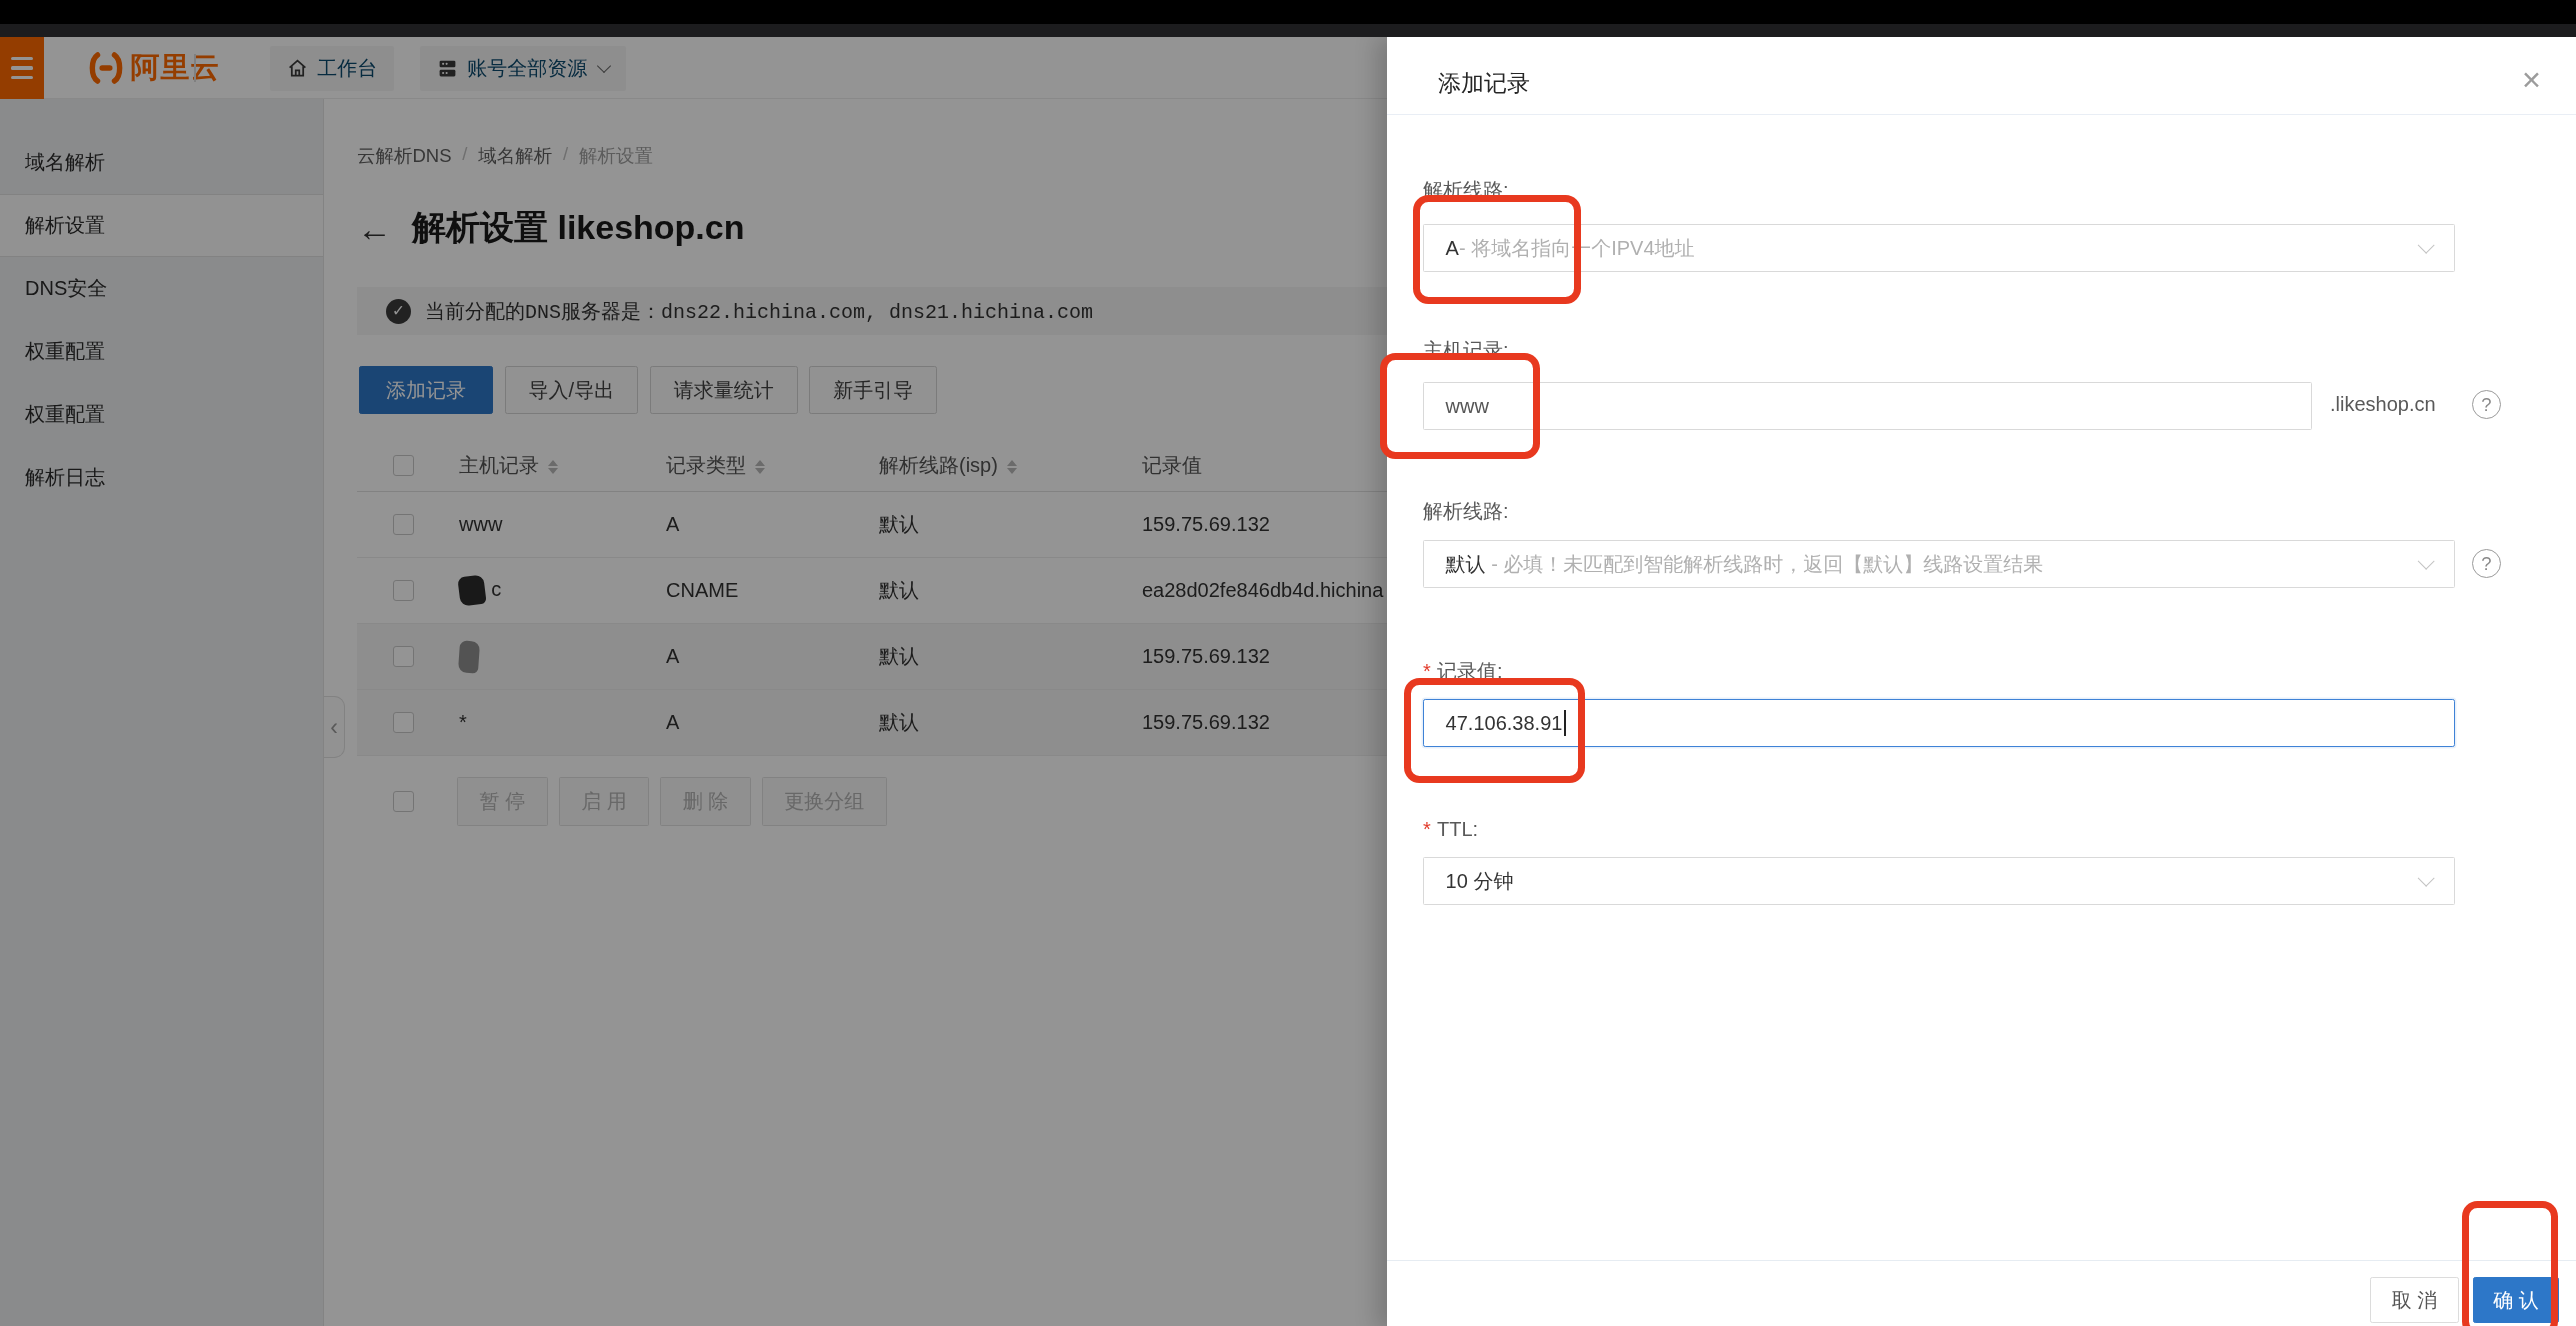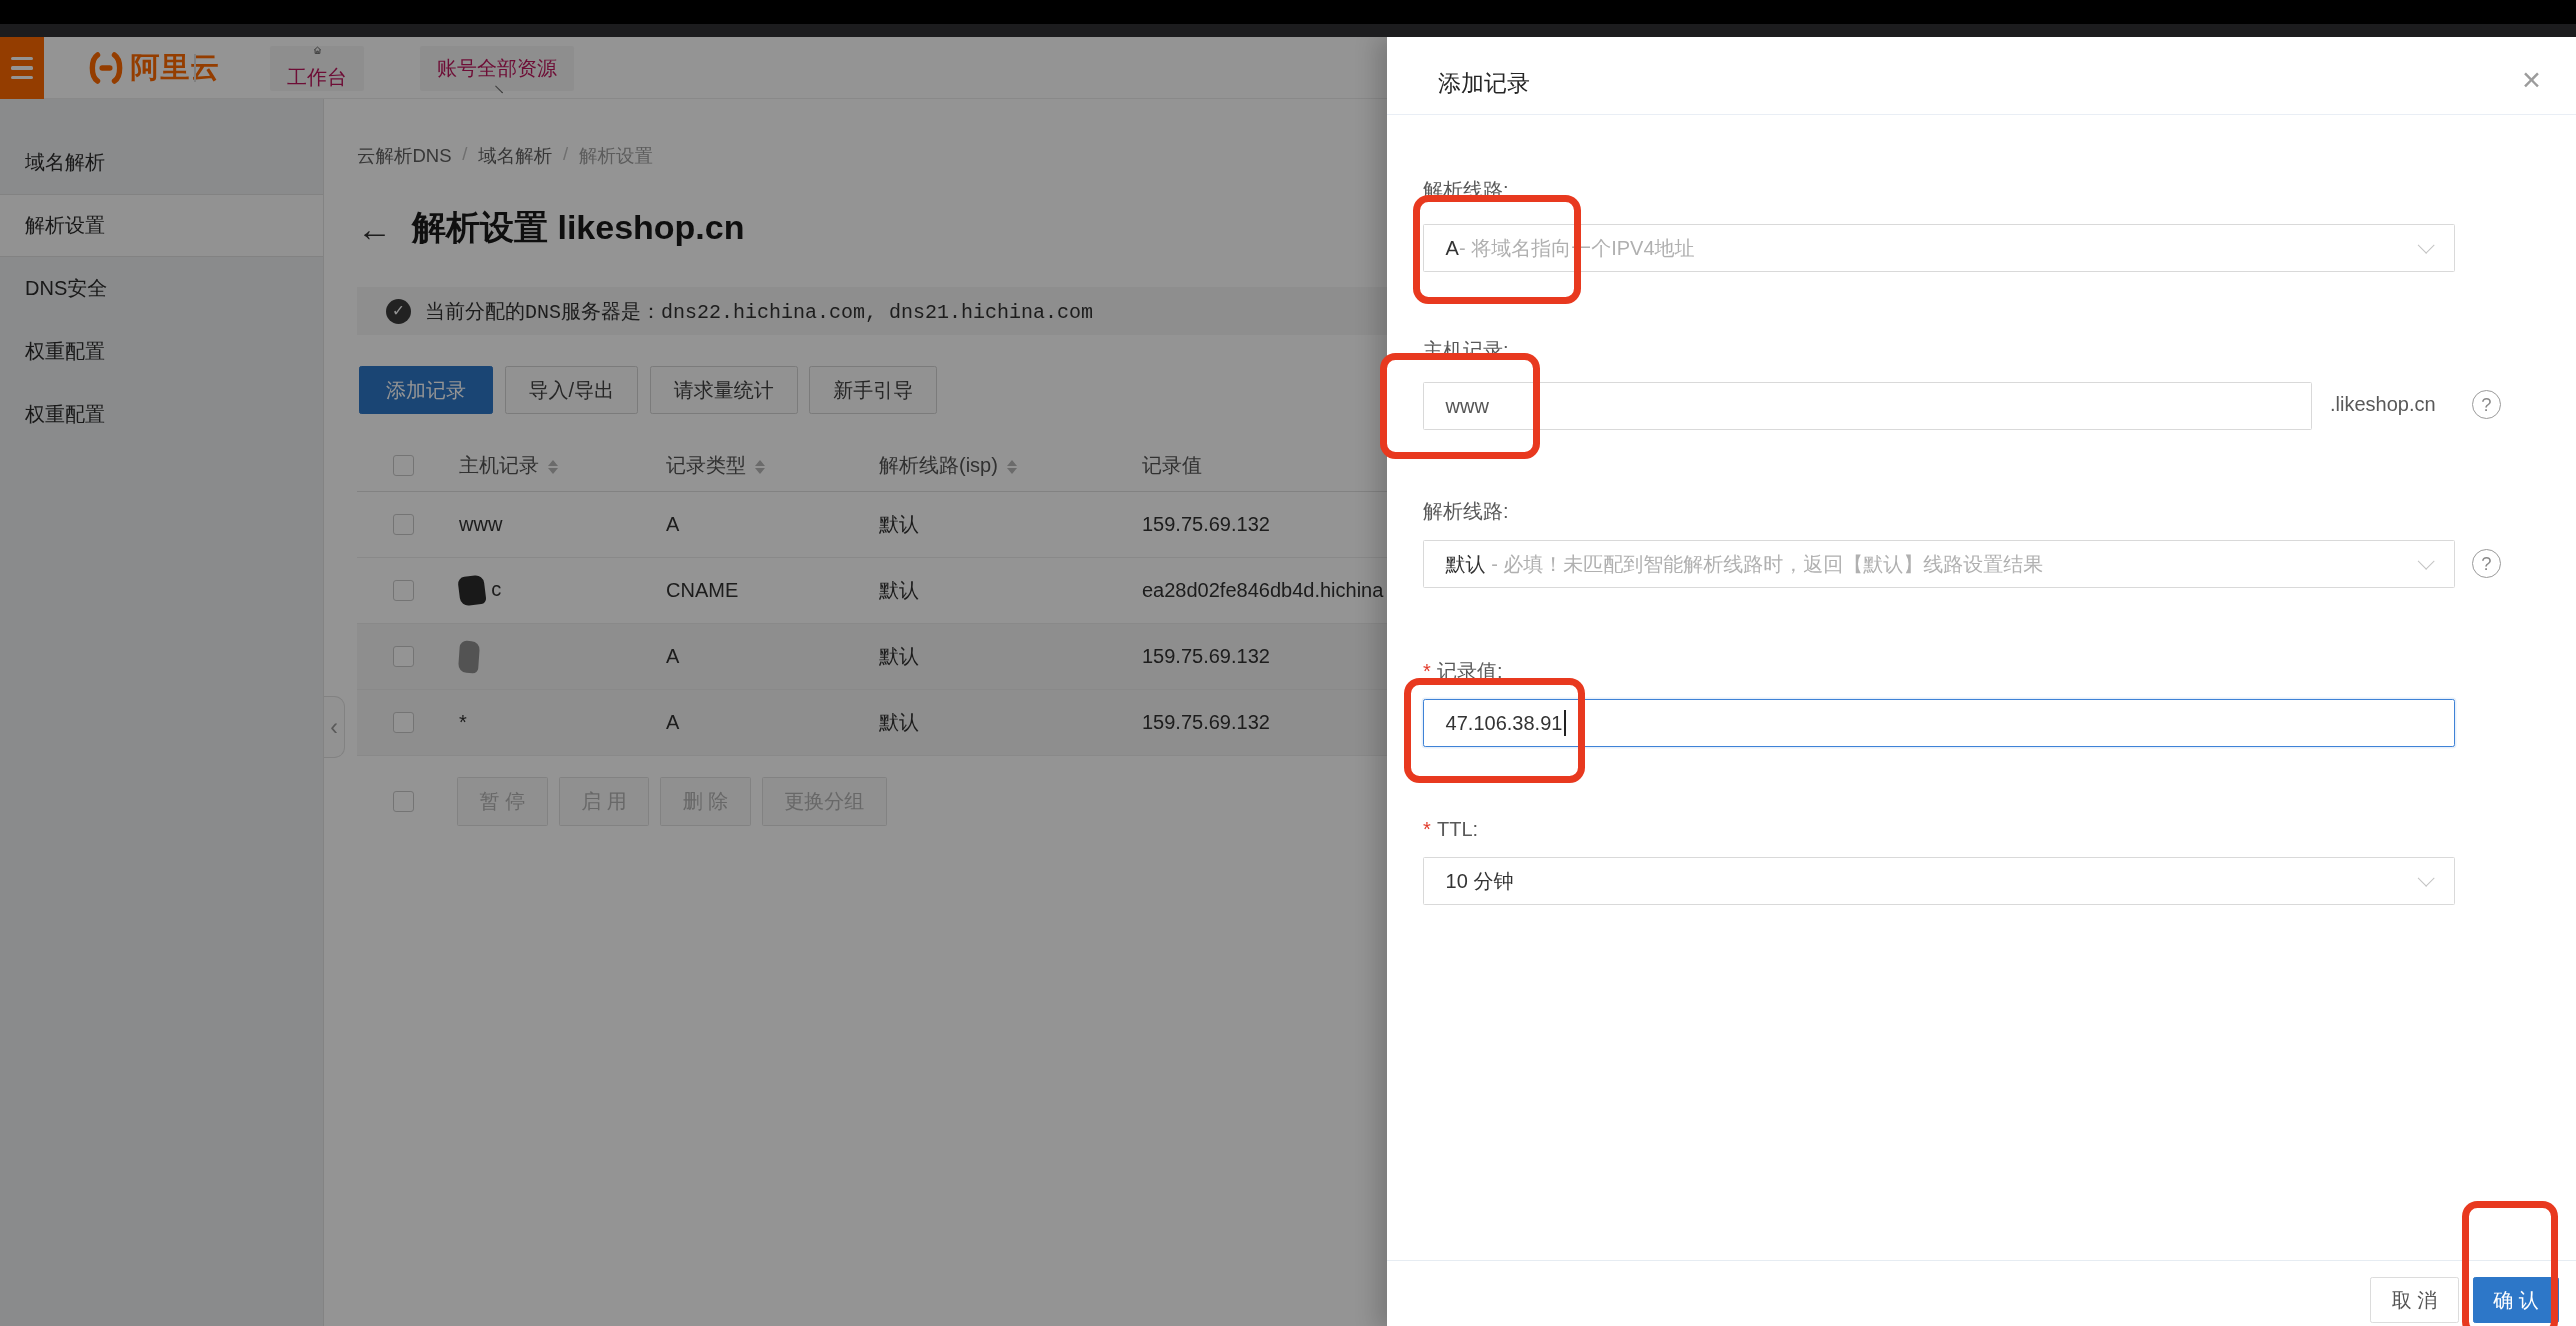--- a/index.html
+++ b/index.html
@@ -17,21 +17,21 @@
 
   
   .app { position:absolute; left:0; top:13px; width:1387px; height:1293px; background:#fff; overflow:hidden; color:#333; }
 
   .app-header { position:absolute; left:0; top:0; width:100%; height:62px; background:#fff; border-bottom:0.8px solid #ececec; }
   .burger { position:absolute; left:0; top:0; width:44px; height:62px; background:#ff6a00; display:flex; flex-direction:column; justify-content:center; align-items:center; gap:6.2px; cursor:pointer; }
   .burger i { display:block; width:21.6px; height:3.1px; background:#fff; border-radius:1.5px; }
   .brand { position:absolute; left:86px; top:0; height:62px; display:flex; align-items:center; gap:4.6px; }
   .brand-text { font-size:29px; font-weight:bold; color:#ff6a00; letter-spacing:0.8px; }
   .hd-sep { position:absolute; left:194px; top:17px; width:1.5px; height:28px; background:#ddd; }
-  .hd-btn { position:absolute; top:8.5px; height:45px; background:#f4f4f4; border-radius:2.3px; display:flex; align-items:center; gap:9.2px; padding:0 17px; font-size:20px; color:#be185d; cursor:pointer;flex-direction:column; }
+  .hd-btn { position:absolute; top:8.5px; height:45px; background:#f4f4f4; border-radius:2.3px; display:flex; align-items:center; gap:9.2px; padding:0 17px; font-size:20px; color:#0c4a6e; cursor:pointer; }
   .hd-btn.workbench { left:270px; }
   .hd-btn.resources { left:420px; }
   .chev-down { display:inline-block; width:10px; height:10px; border-right:1.5px solid #666; border-bottom:1.5px solid #666; transform:rotate(45deg) translate(-1.5px,-1.5px); margin-left:3.1px; }
 
   .sidebar { position:absolute; left:0; top:62px; width:324px; height:1232px; background:#eef0f2; border-right:0.8px solid #e2e2e2; padding-top:32px; }
   .side-item { height:63px; display:flex; align-items:center; padding-left:25px; font-size:20px; color:#2b2b2b; cursor:pointer; }
   .side-item.active { background:#fbfbfb; border-top:0.8px solid #e0e0e0; border-bottom:0.8px solid #e0e0e0; }
 
   .content { position:absolute; left:324px; top:62px; width:1063px; height:1232px; background:#fff; }
   .breadcrumb { position:absolute; left:33px; top:44px; font-size:18.5px; color:#5f5f5f; display:flex; gap:10.8px; }
@@ -156,20 +156,23 @@
         </div>
       <div class="side-item">
           <span>DNS安全</span>
         </div>
       <div class="side-item">
           <span>权重配置</span>
         </div>
       <div class="side-item">
           <span>权重配置</span>
         </div>
+      <div class="side-item">
+          <span>解析日志</span>
+        </div>
     </div>
 
     <div class="content">
 
       <div class="breadcrumb">
         <span>云解析DNS</span>
         <span class="sep">/</span>
         <span>域名解析</span>
         <span class="sep">/</span>
         <span class="current">解析设置</span>

